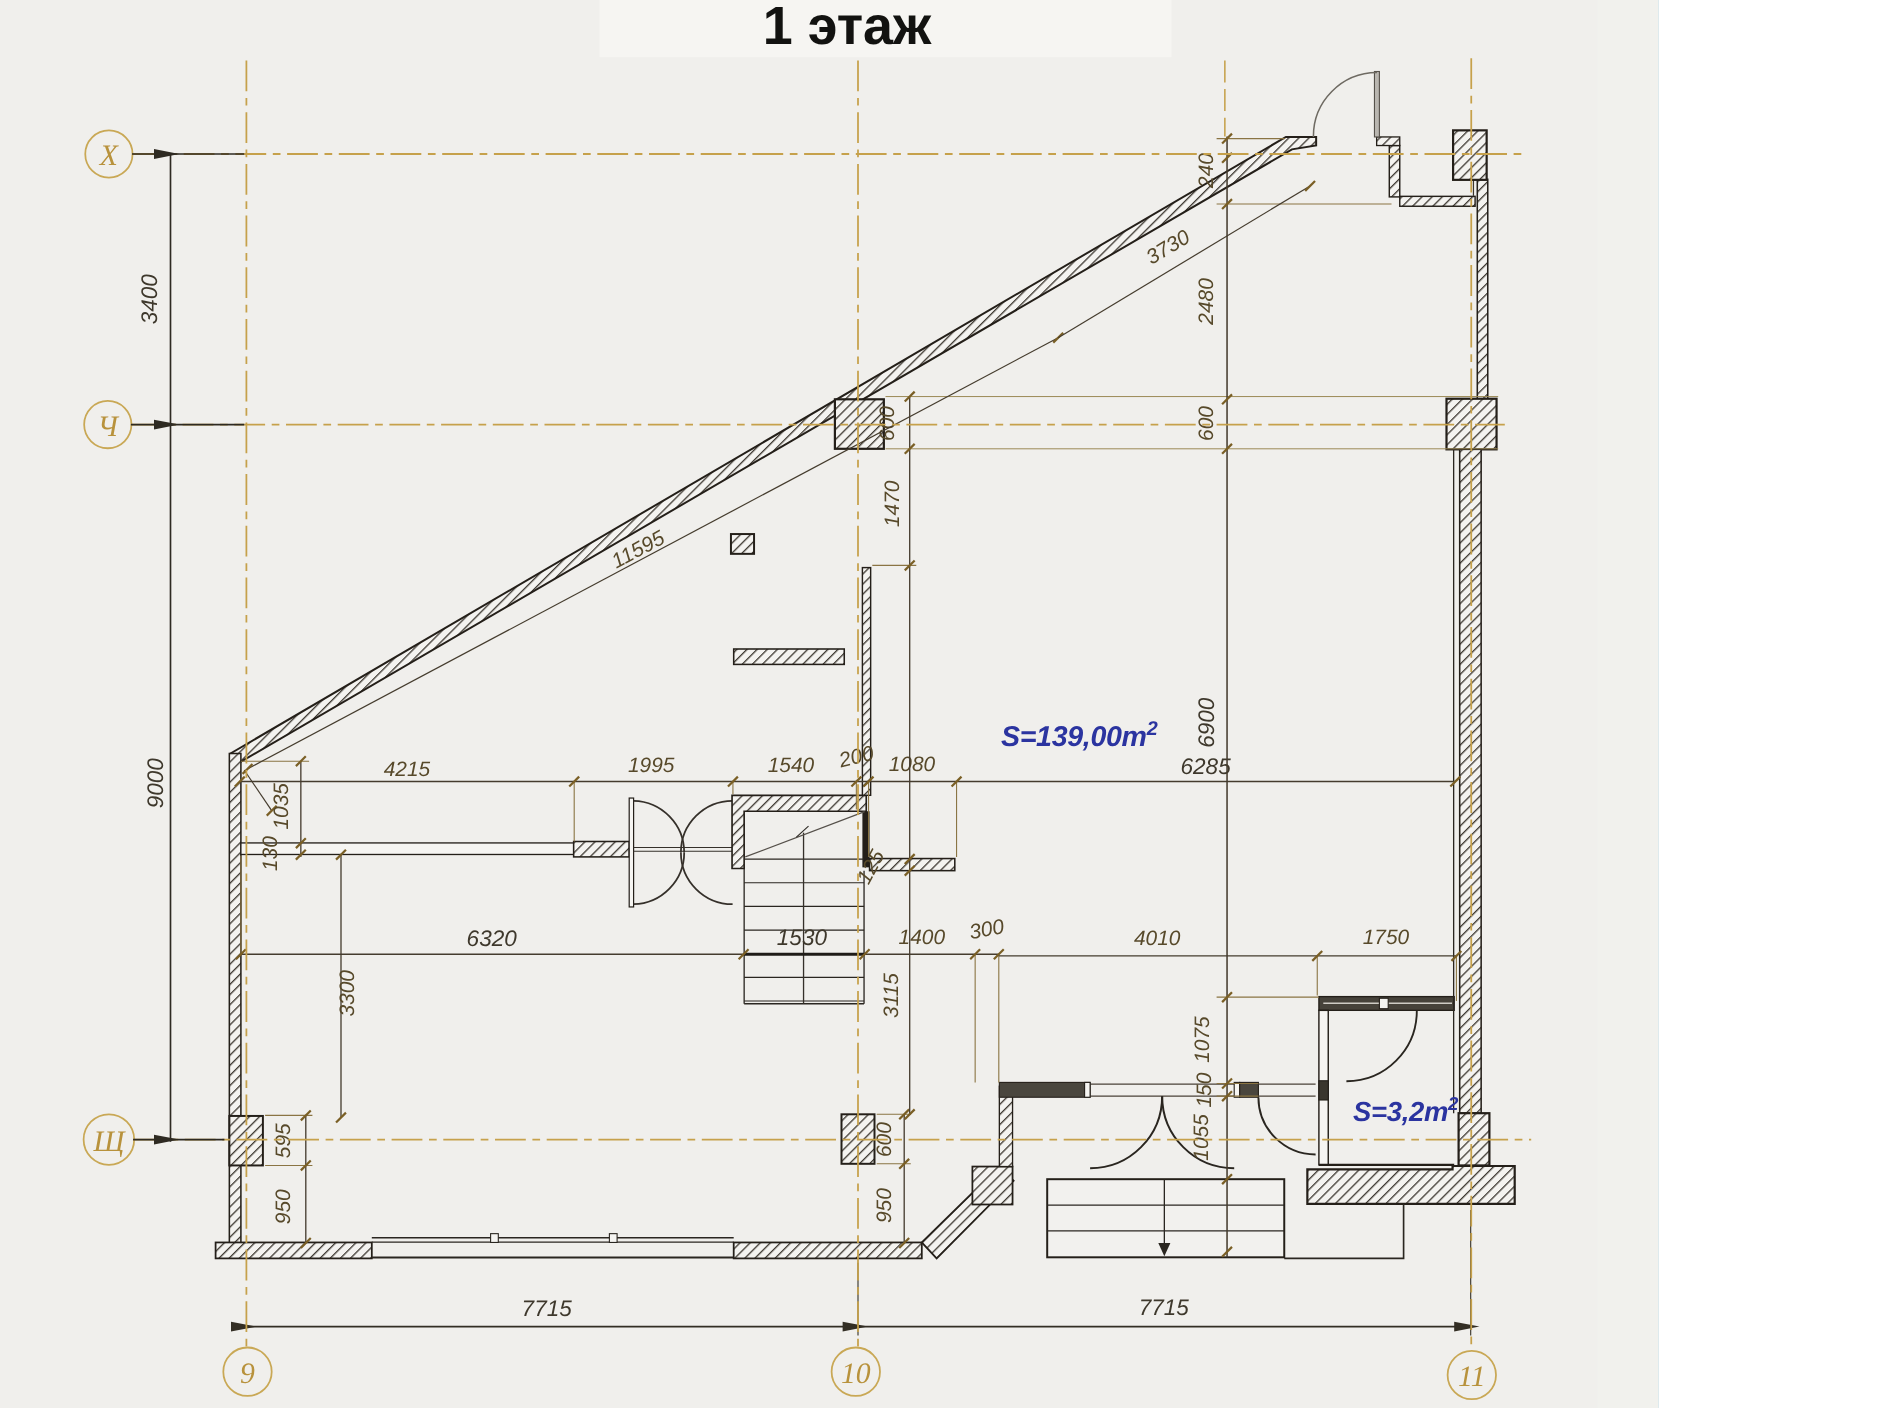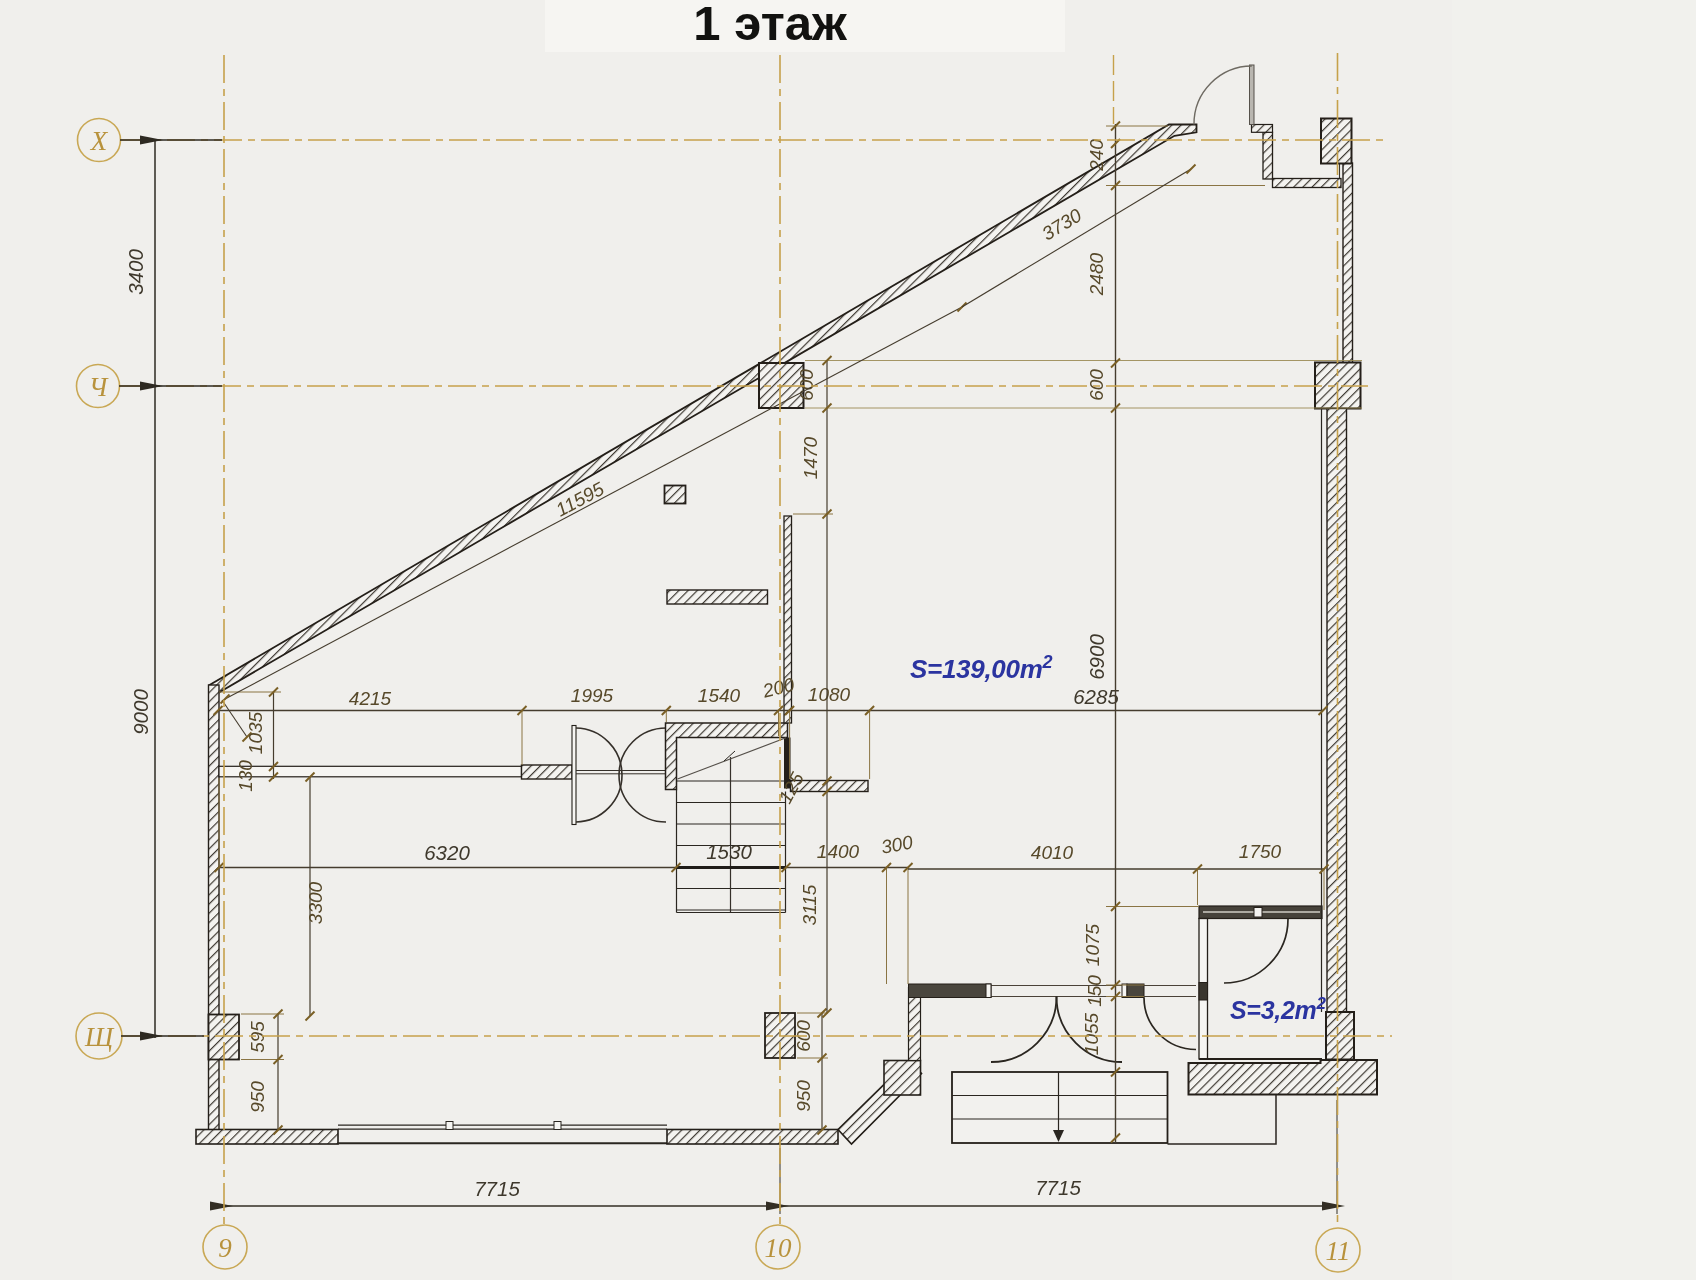--- a/index.html
+++ b/index.html
@@ -1,16 +1,16 @@
 <!DOCTYPE html>
 <html><head>
 <meta charset="utf-8">
 <style>
 html,body{margin:0;padding:0;}
-#c{position:relative;width:1696px;height:1280px;background:#0ea5e9;font-family:"Liberation Sans",sans-serif;overflow:hidden;}
+#c{position:relative;width:1508px;height:1280px;background:#0ea5e9;font-family:"Liberation Sans",sans-serif;overflow:hidden;}
 text{font-family:"Liberation Sans",sans-serif;}
 .dt{font-style:italic;fill:#57492a;font-size:19px;}
 .db{font-style:italic;fill:#3e382c;font-size:20.5px;}
 .ax{font-style:italic;fill:#b8923c;font-size:27px;font-family:"Liberation Serif",serif;}
 </style>
 </head>
 <body>
 <div id="c">
 <svg width="1706" height="1280" viewBox="0 0 1706 1280">
 <defs>

